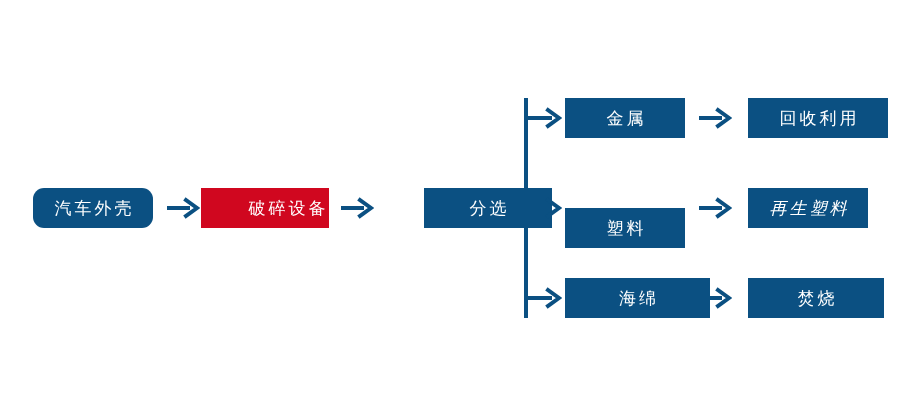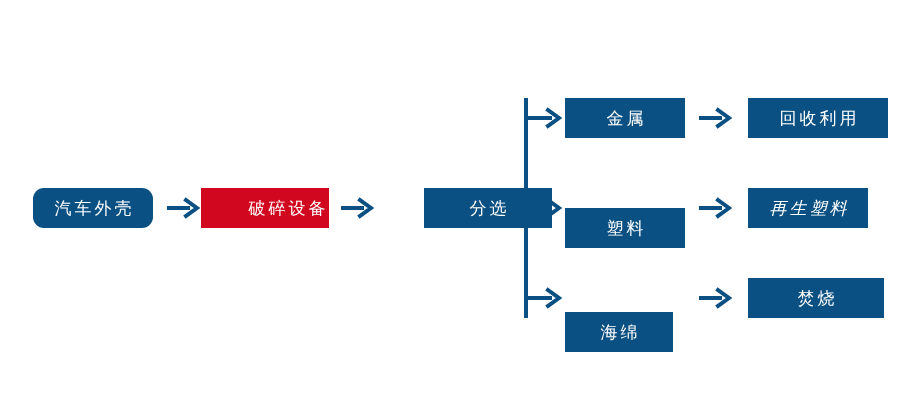--- a/index.html
+++ b/index.html
@@ -138,21 +138,21 @@
 
   <div class="node" style="left:748px; top:188px; width:120px;font-style:italic;">再生塑料</div>
 
   <div class="branch-arrow" style="left:526px; top:287px;">
     <svg viewBox="0 0 36 22" xmlns="http://www.w3.org/2000/svg">
       <path d="M0 11 H26" stroke="#0b5082" stroke-width="4" fill="none"></path>
       <path d="M22 3 L33 11 L22 19" stroke="#0b5082" stroke-width="4" fill="none" stroke-linecap="square" stroke-linejoin="miter"></path>
     </svg>
   </div>
 
-  <div class="node" style="left:565px; top:278px; width:108px;margin-top:34px;">海绵</div>
+  <div class="node" style="left:565px; top:278px; width:145px;">海绵</div>
 
   <div class="arrow" style="left:698px; top:287px;">
     <svg viewBox="0 0 34 22" xmlns="http://www.w3.org/2000/svg">
       <path d="M1 11 H24" stroke="#0b5082" stroke-width="4" fill="none"></path>
       <path d="M20 3 L31 11 L20 19" stroke="#0b5082" stroke-width="4" fill="none" stroke-linecap="square" stroke-linejoin="miter"></path>
     </svg>
   </div>
 
   <div class="node" style="left:748px; top:278px; width:136px;">焚烧</div>
 

